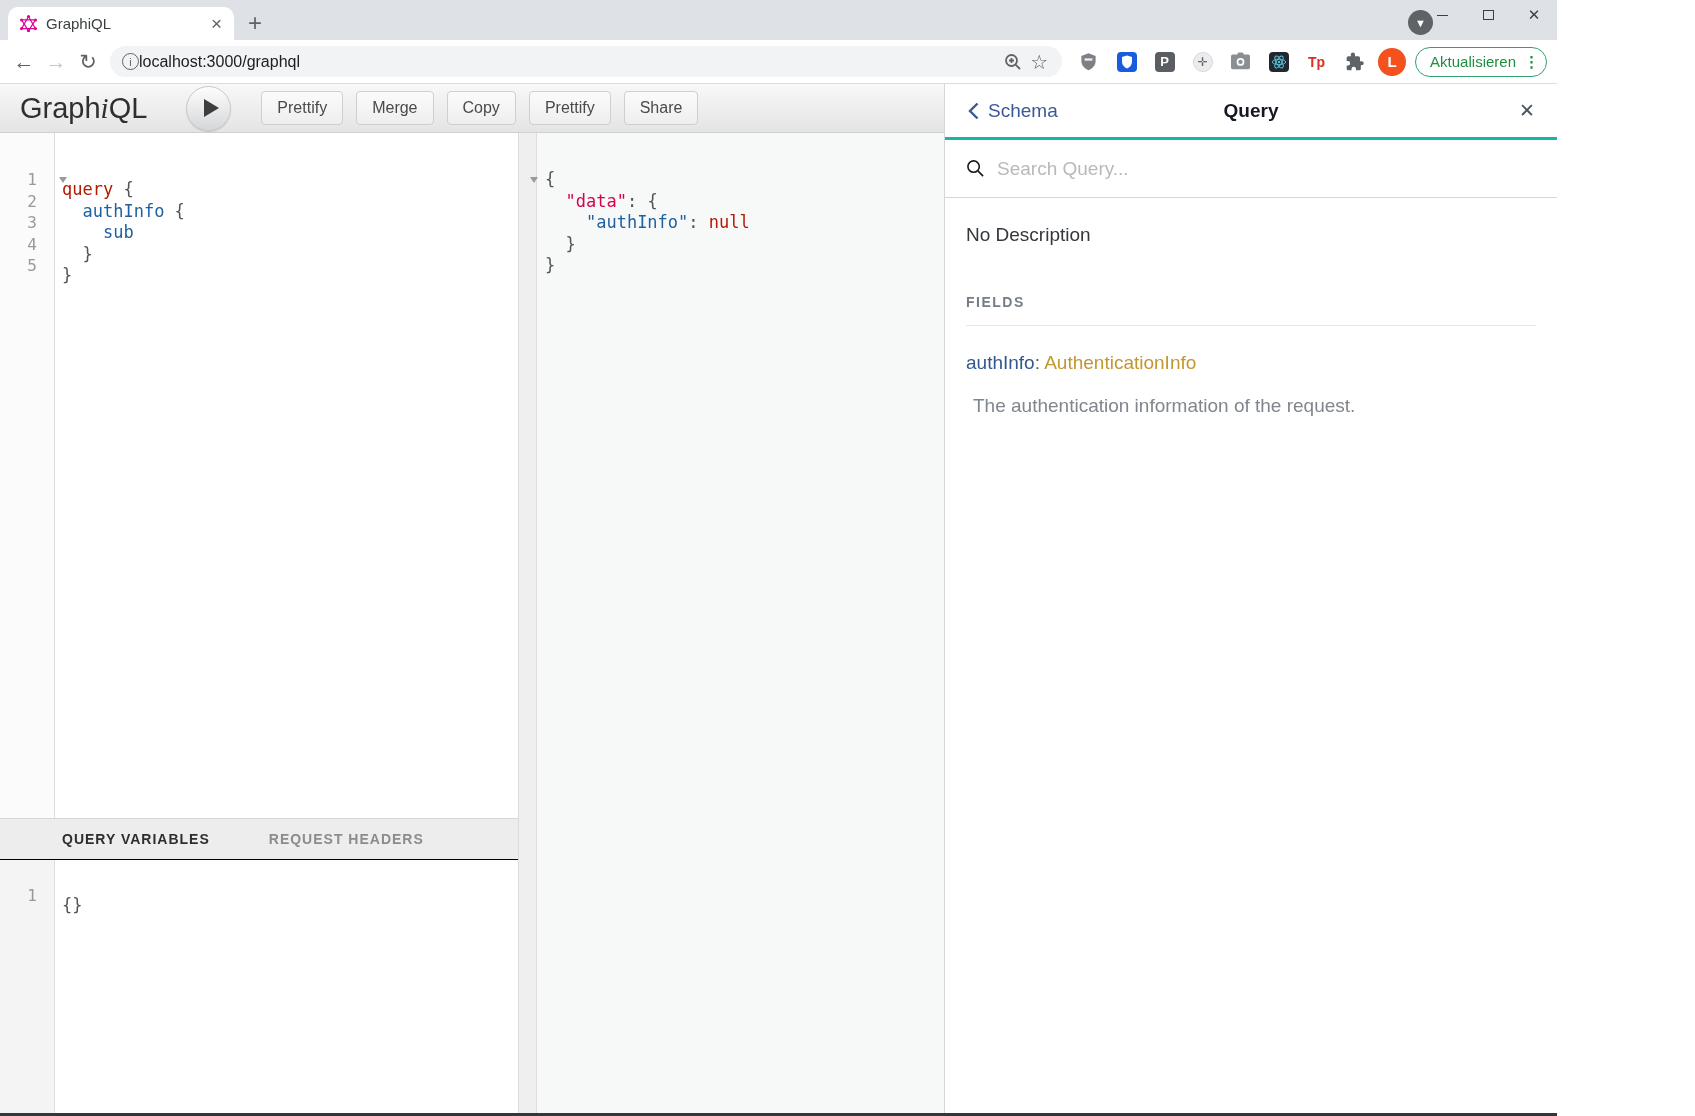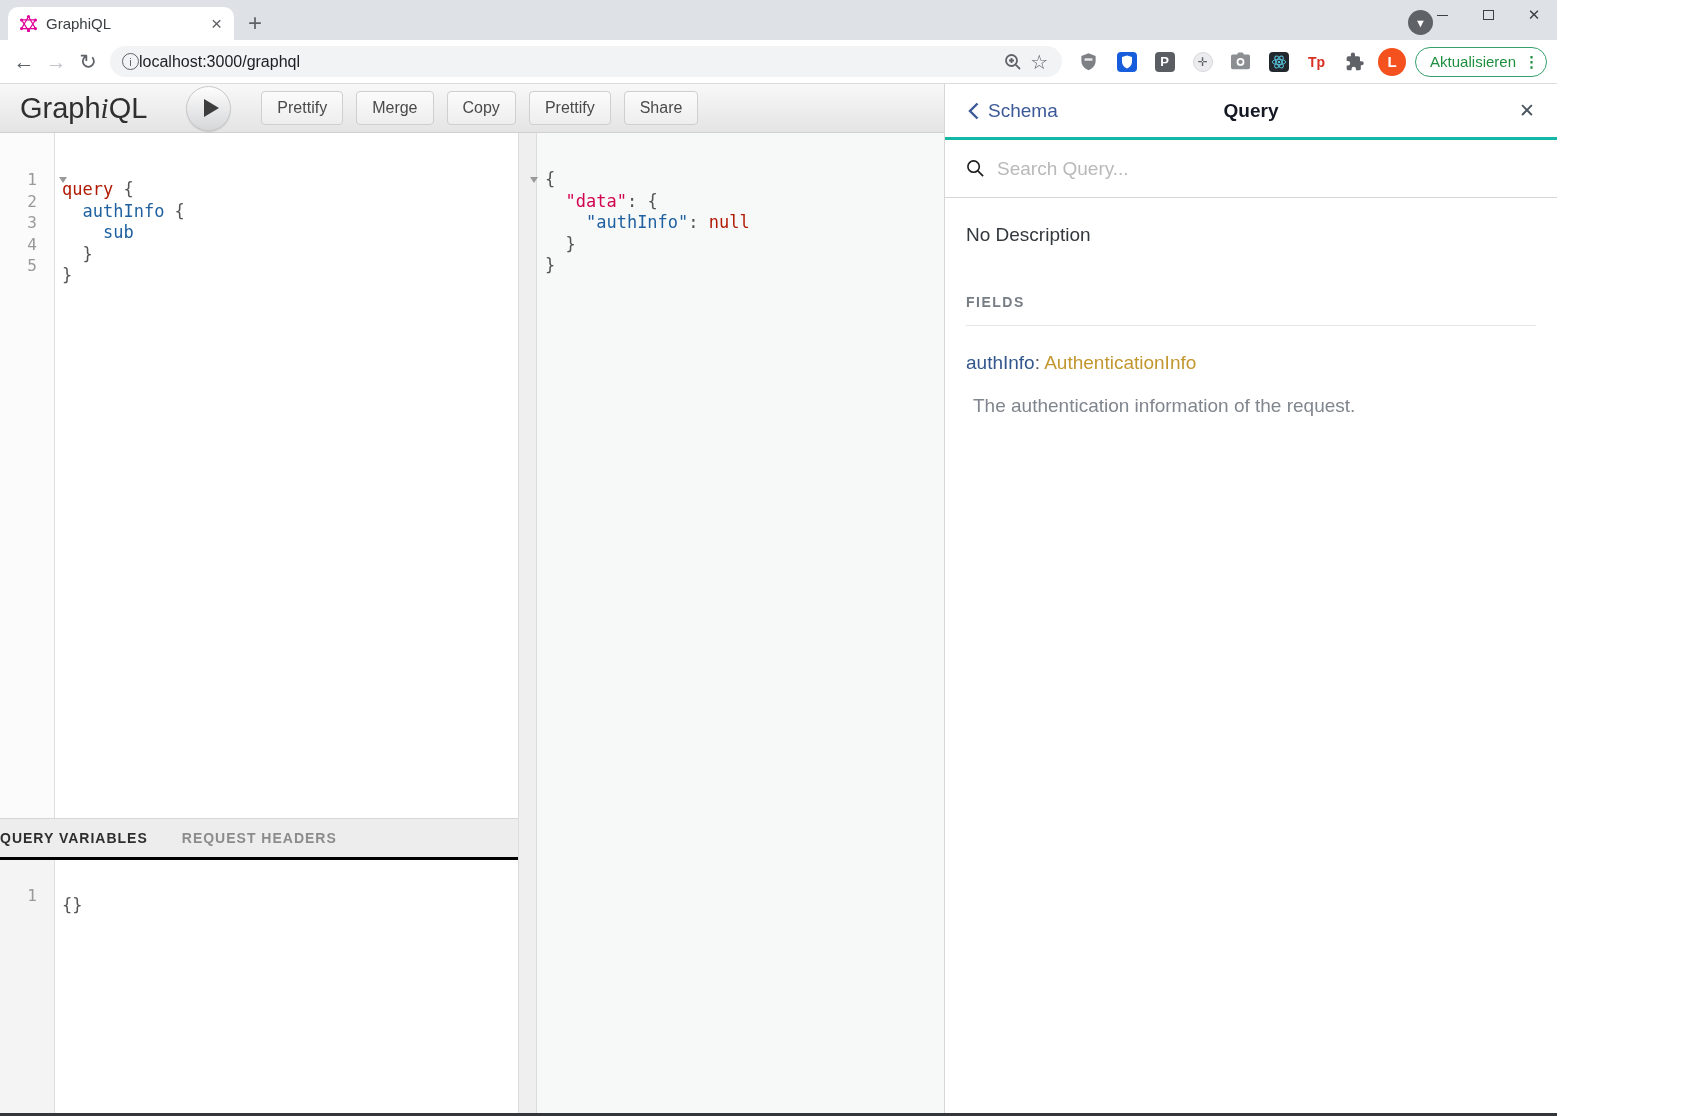--- a/index.html
+++ b/index.html
@@ -75,22 +75,22 @@
   .cl { height:21.5px; position:relative; }
   .tk-k { color:var(--keyword); }
   .tk-p { color:var(--property); }
   .tk-d { color:var(--def); }
   .tk-x { color:var(--punctuation); }
   .fold-arrow { width:0; height:0; border-top:6px solid #9a9a9a; border-left:4.5px solid transparent;
                 border-right:4.5px solid transparent; display:inline-block; }
   .fold-arrow.gut { position:absolute; right:-13px; top:8px; }
   .fold-arrow.inline-abs { position:absolute; left:-15px; top:8px; }
 
-  .varbar { height:42px; background:#ededed; border-top:1px solid #d6d6d6; border-bottom:3px solid #000000;
-            display:flex; align-items:center; flex:0 0 auto; }
+  .varbar { height:42px; background:#ededed; border-top:1px solid #d6d6d6; border-bottom:1px solid #000000;
+            display:flex; align-items:center; padding-left:62px; flex:0 0 auto;gap:25px; }
   .vartab { font-size:14px; font-weight:bold; letter-spacing:1px; margin-right:34px; color:#8c8c8c; }
   .vartab.active { color:#2e2e2e; }
   .vars-scroll { flex:1; display:flex; overflow:hidden; }
   .vars-scroll .gutter { background:#f4f4f4; padding-top:25px; }
   .vars-scroll .code { padding-top:25px; }
 
   .divider { width:19px; background:#efefef; border-left:1px solid #dcdcdc; border-right:1px solid #dcdcdc; flex:0 0 auto; }
   .result-pane { flex:1; background:#f7f8f8; position:relative; min-width:0; }
   .result-code { padding:36px 0 0 8px; font-family:"DejaVu Sans Mono",monospace; font-size:17px;
                  line-height:21.5px; white-space:pre; position:relative; }

